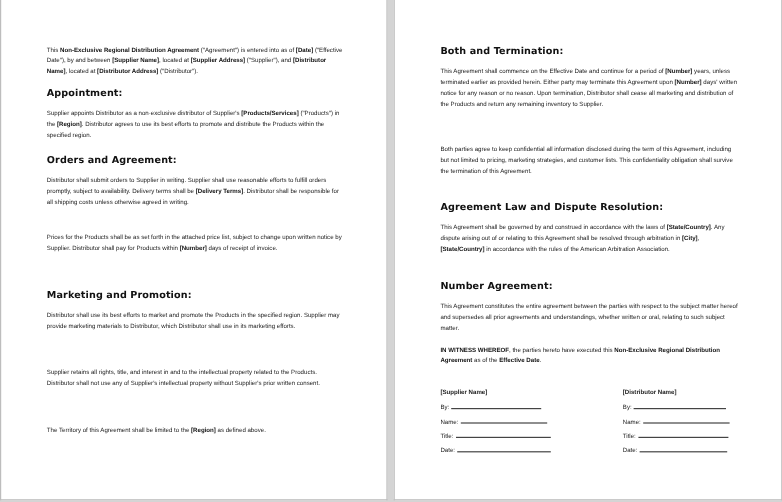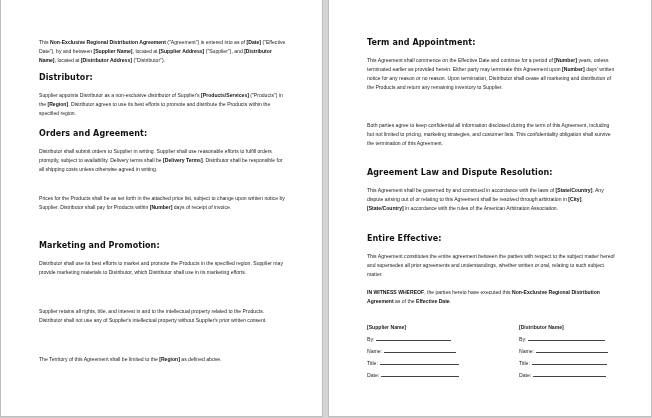--- a/index.html
+++ b/index.html
@@ -25,21 +25,21 @@
 </head>
 <body>
 
 <div class="page" id="page1">
   <div class="content">
     <div class="blk" style="top:38px">
       <p><span>This </span><b>Non-Exclusive Regional Distribution Agreement</b><span> ("Agreement") is entered into as of </span><b>[Date]</b><span> ("Effective Date"), by and between </span><b>[Supplier Name]</b><span>, located at </span><b>[Supplier Address]</b><span> ("Supplier"), and </span><b>[Distributor Name]</b><span>, located at </span><b>[Distributor Address]</b><span> ("Distributor").</span></p>
     </div>
 
     <div class="blk" style="top:73px">
-      <h2>Distributor:</h2>
+      <h2>Appointment:</h2>
       <p style="margin-top:9px"><span>Supplier appoints Distributor as a non-exclusive distributor of Supplier's </span><b>[Products/Services]</b><span> ("Products") in the </span><b>[Region]</b><span>. Distributor agrees to use its best efforts to promote and distribute the Products within the specified region.</span></p>
     </div>
 
     <div class="blk" style="top:129px">
       <h2>Orders and Agreement:</h2>
       <p style="margin-top:9px"><span>Distributor shall submit orders to Supplier in writing. Supplier shall use reasonable efforts to fulfill orders promptly, subject to availability. Delivery terms shall be </span><b>[Delivery Terms]</b><span>. Distributor shall be responsible for all shipping costs unless otherwise agreed in writing.</span></p>
     </div>
 
     <div class="blk" style="top:185px">
       <p style="margin-top:9px"><span>Prices for the Products shall be as set forth in the attached price list, subject to change upon written notice by Supplier. Distributor shall pay for Products within </span><b>[Number]</b><span> days of receipt of invoice.</span></p>
@@ -56,35 +56,35 @@
 
     <div class="blk" style="top:355px">
       <p><span>The Territory of this Agreement shall be limited to the </span><b>[Region]</b><span> as defined above.</span></p>
     </div>
   </div>
 </div>
 
 <div class="page" id="page2">
   <div class="content">
     <div class="blk" style="top:38px">
-      <h2>Term and Appointment:</h2>
+      <h2>Both and Termination:</h2>
       <p style="margin-top:9px"><span>This Agreement shall commence on the Effective Date and continue for a period of </span><b>[Number]</b><span> years, unless terminated earlier as provided herein. Either party may terminate this Agreement upon </span><b>[Number]</b><span> days' written notice for any reason or no reason. Upon termination, Distributor shall cease all marketing and distribution of the Products and return any remaining inventory to Supplier.</span></p>
     </div>
 
     <div class="blk" style="top:112px">
       <p style="margin-top:9px"><span>Both parties agree to keep confidential all information disclosed during the term of this Agreement, including but not limited to pricing, marketing strategies, and customer lists. This confidentiality obligation shall survive the termination of this Agreement.</span></p>
     </div>
 
     <div class="blk" style="top:168px">
       <h2>Agreement Law and Dispute Resolution:</h2>
       <p style="margin-top:9px"><span>This Agreement shall be governed by and construed in accordance with the laws of </span><b>[State/Country]</b><span>. Any dispute arising out of or relating to this Agreement shall be resolved through arbitration in </span><b>[City]</b><span>, </span><b>[State/Country]</b><span> in accordance with the rules of the American Arbitration Association.</span></p>
     </div>
 
     <div class="blk" style="top:234px">
-      <h2>Entire Effective:</h2>
+      <h2>Number Agreement:</h2>
       <p style="margin-top:9px"><span>This Agreement constitutes the entire agreement between the parties with respect to the subject matter hereof and supersedes all prior agreements and understandings, whether written or oral, relating to such subject matter.</span></p>
     </div>
 
     <div class="blk" style="top:288px">
       <p><b>IN WITNESS WHEREOF</b><span>, the parties hereto have executed this </span><b>Non-Exclusive Regional Distribution Agreement</b><span> as of the </span><b>Effective Date</b><span>.</span></p>
     </div>
   </div>
 
   <div class="sig" style="left:38px; top:324px;">
     <div class="row" style="top:0"><b>[Supplier Name]</b></div>

